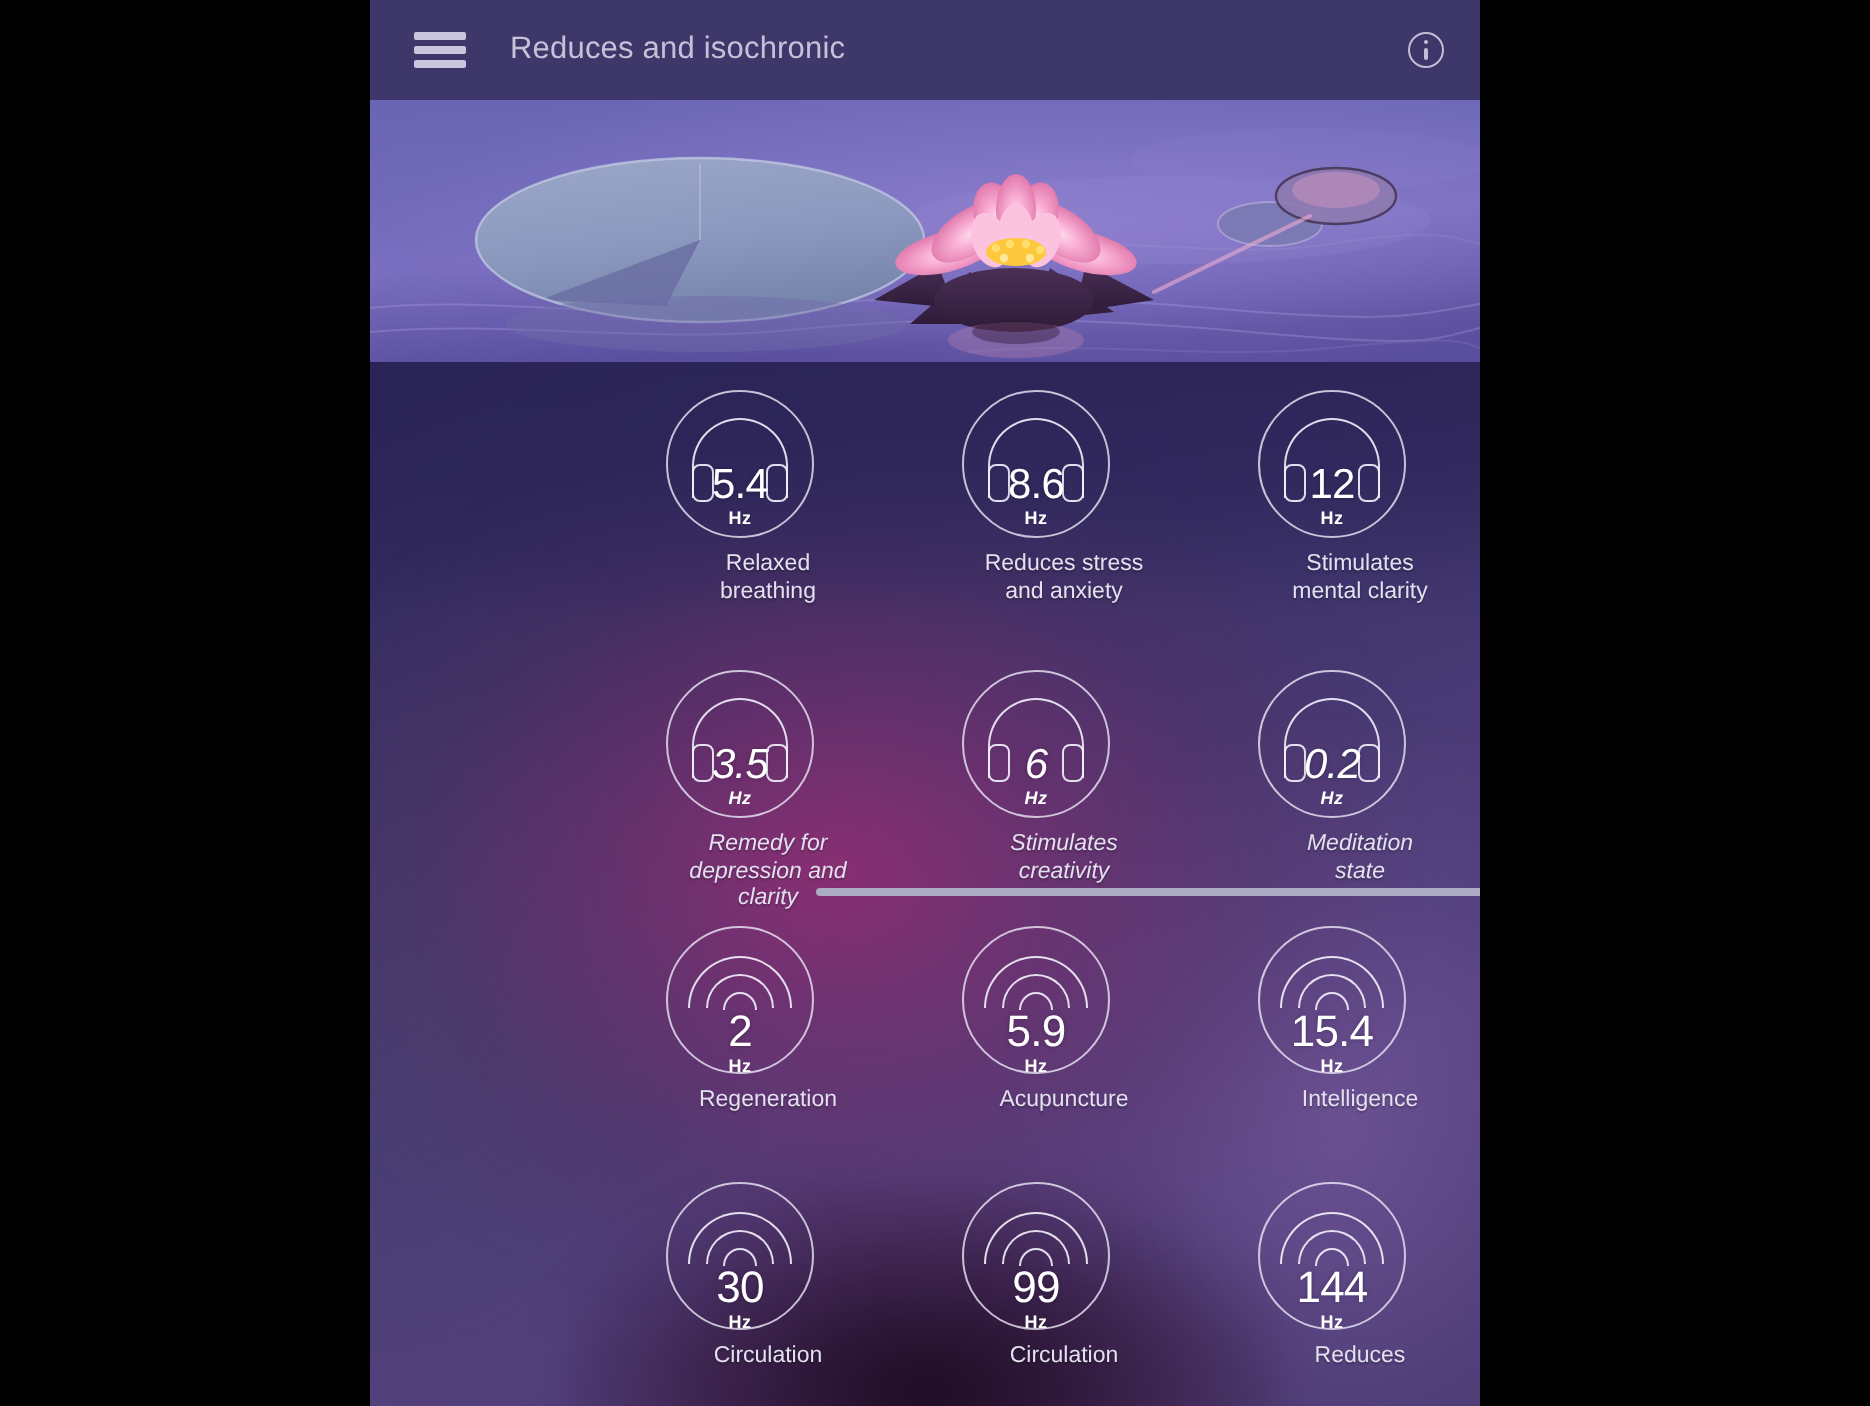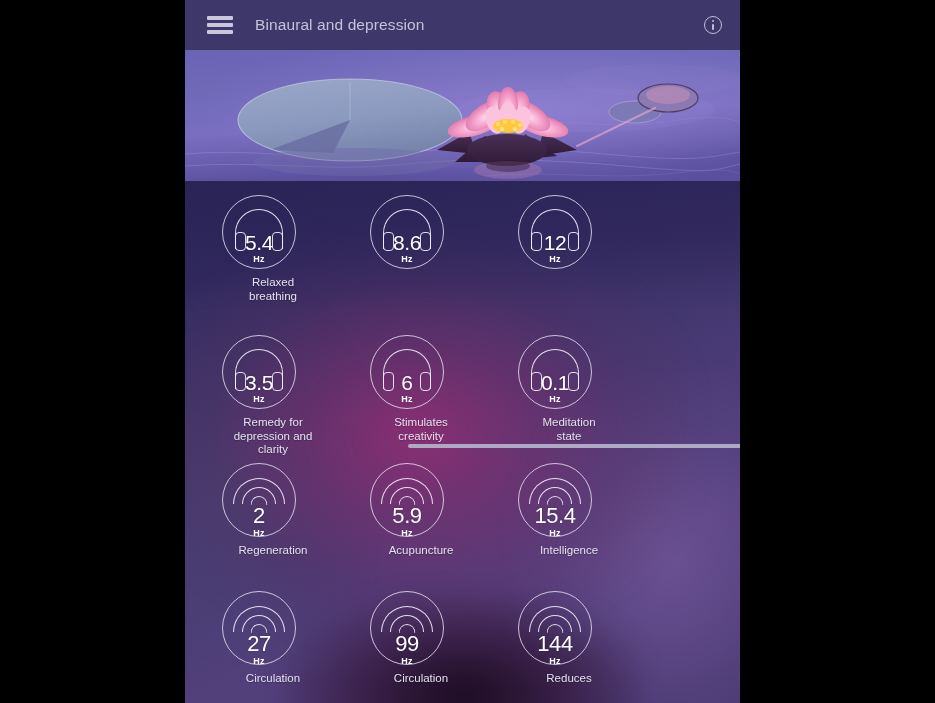--- a/index.html
+++ b/index.html
@@ -146,21 +146,21 @@
     background: #5b5ba8;
   }
   .hero svg { display:block; width:555px; height:131px; }
 
   
   .content { position:absolute; inset:0; z-index: 20; }
 
   .grid-section { position: absolute; left: 0; width: 555px; }
   .row {
     display: flex;
-    justify-content: flex-start;
+    justify-content: flex-end;
     gap: 0px;
   }
   .cell {
     width: 108px;
     margin: 0 20px;
     display: flex; flex-direction: column; align-items: center;
     cursor: pointer;
   }
 
   .dial {
@@ -269,21 +269,21 @@
     <div class="bg-glow-magenta"></div>
     <div class="bg-glow-dark"></div>
     <div class="bg-top-flat"></div>
 
     <div class="header">
       <div class="hamburger">
         <span></span>
           <span></span>
           <span></span>
       </div>
-      <div class="header-title">Binaural and depression</div>
+      <div class="header-title">Reduces and isochronic</div>
       <div class="info-btn"></div>
     </div>
 
     <div class="hero">
       <svg viewBox="0 0 555 131" preserveAspectRatio="none">
         <defs>
           <linearGradient id="water" x1="0" y1="0" x2="0.25" y2="1">
             <stop offset="0%" stop-color="#6a64b4"></stop>
             <stop offset="30%" stop-color="#6f69b8"></stop>
             <stop offset="62%" stop-color="#7a6ec0"></stop>
@@ -410,36 +410,38 @@
           <div class="cell">
             <div class="dial binaural">
               <div class="hp-band"></div>
               <div class="earcup left"></div>
               <div class="earcup right"></div>
               <div class="val-wrap">
                 <span class="val">8.6</span>
                 <span class="unit">Hz</span>
               </div>
             </div>
+            <div class="cap">Reduces stress and anxiety</div>
           </div>
 
           <div class="cell">
             <div class="dial binaural">
               <div class="hp-band"></div>
               <div class="earcup left"></div>
               <div class="earcup right"></div>
               <div class="val-wrap">
                 <span class="val">12</span>
                 <span class="unit">Hz</span>
               </div>
             </div>
+            <div class="cap">Stimulates mental clarity</div>
           </div>
         </div>
 
-        <div class="row" style="margin-top:32px;">
+        <div class="row" style="margin-top:32px;font-style:italic;">
           <div class="cell">
             <div class="dial binaural">
               <div class="hp-band"></div>
               <div class="earcup left"></div>
               <div class="earcup right"></div>
               <div class="val-wrap">
                 <span class="val">3.5</span>
                 <span class="unit">Hz</span>
               </div>
             </div>
@@ -458,21 +460,21 @@
             </div>
             <div class="cap">Stimulates creativity</div>
           </div>
 
           <div class="cell">
             <div class="dial binaural">
               <div class="hp-band"></div>
               <div class="earcup left"></div>
               <div class="earcup right"></div>
               <div class="val-wrap">
-                <span class="val">0.1</span>
+                <span class="val">0.2</span>
                 <span class="unit">Hz</span>
               </div>
             </div>
             <div class="cap">Meditation state</div>
           </div>
         </div>
       </div>
 
       <div class="divider" style="top:444px;"></div>
 
@@ -527,21 +529,21 @@
 
         <div class="row" style="margin-top:33px;">
           <div class="cell">
             <div class="dial isochronic">
               <div class="waves">
                   <i></i>
                   <i></i>
                   <i></i>
                 </div>
               <div class="val-wrap">
-                <span class="val">27</span>
+                <span class="val">30</span>
                 <span class="unit">Hz</span>
               </div>
             </div>
             <div class="cap">Circulation</div>
           </div>
 
           <div class="cell">
             <div class="dial isochronic">
               <div class="waves">
                   <i></i>

